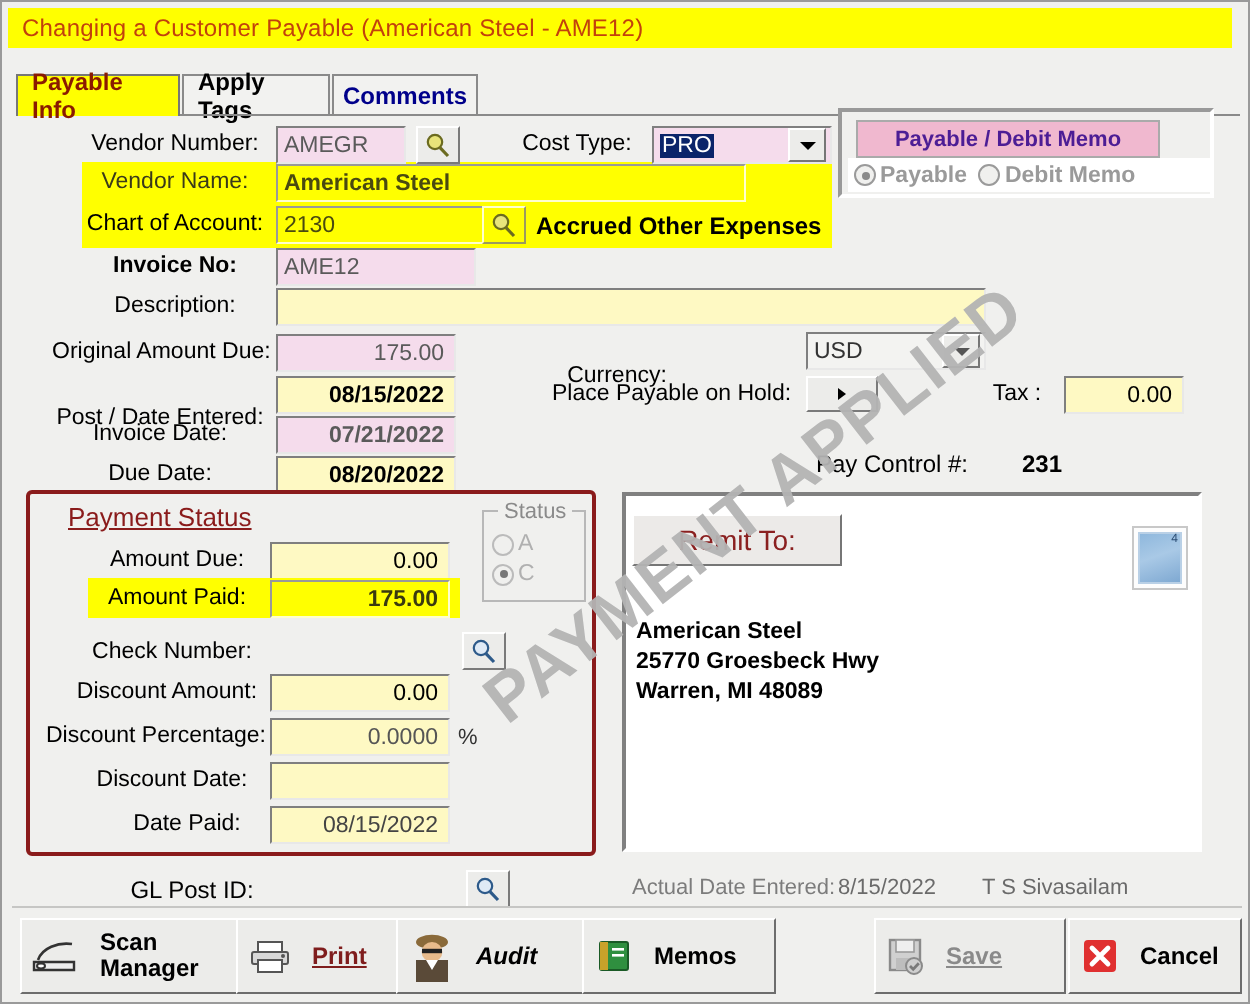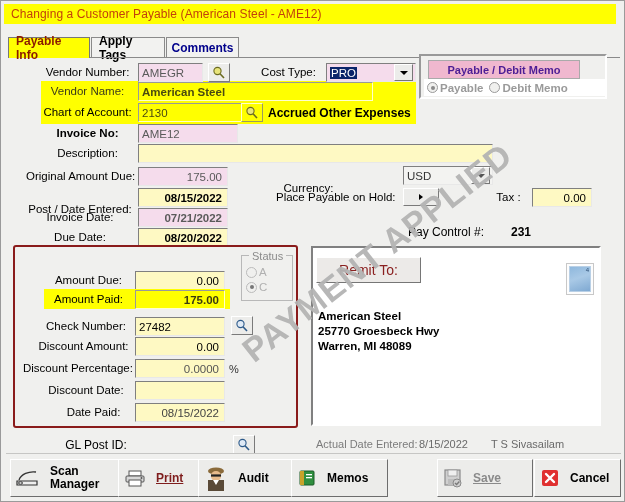--- a/index.html
+++ b/index.html
@@ -268,20 +268,21 @@
   <div class="pdrow" style="left:423px;top:78px;width:178px;height:17px;padding-left:3px;">
     <span class="radio">
         <span class="dot"></span>
       </span>
     <span class="rlbl">Payable</span>
     <span class="radio" style="margin-left:4px;"></span>
     <span class="rlbl">Debit Memo</span>
   </div>
 
   <div class="ps" style="left:12px;top:244px;width:285px;height:183px;"></div>
+  <div class="ps-title" style="left:33px;top:250px;">Payment Status</div>
 
   <div class="statusbox" style="left:240px;top:254px;width:52px;height:46px;"></div>
   <div class="statuslegend" style="left:248px;top:249px;">Status</div>
   <div class="pdrow" style="left:245px;top:264px;width:44px;height:14px;background:transparent;">
     <span class="radio" style="border-color:#bbb;"></span>
     <span class="rlbl" style="color:#b0b0b0;font-weight:normal;">A</span>
   </div>
   <div class="pdrow" style="left:245px;top:279px;width:44px;height:14px;background:transparent;">
     <span class="radio" style="border-color:#bbb;">
         <span class="dot" style="background:#777;"></span>
@@ -290,21 +291,20 @@
   </div>
 
   <div class="lbl" style="left:45px;top:273px;width:85px;">Amount Due:</div>
   <div class="fld r" style="left:134px;top:270px;width:90px;height:19px;">0.00</div>
 
   <div class="hl" style="left:43px;top:288px;width:186px;height:20px;"></div>
   <div class="lbl" style="left:45px;top:292px;width:85px;">Amount Paid:</div>
   <div class="fld yel r" style="left:134px;top:289px;width:90px;height:19px;font-weight:bold;color:#3a3a10;">175.00</div>
 
   <div class="lbl" style="left:40px;top:319px;width:90px;">Check Number:</div>
-  <div class="fld" style="left:134px;top:316px;width:90px;height:19px;">27482</div>
   <div class="mag" style="left:230px;top:315px;">
     <svg width="14" height="14" viewBox="0 0 14 14">
         <circle cx="5.5" cy="5" r="3.6" fill="#dfeaf6" stroke="#2d5a8a" stroke-width="1.1"></circle>
         <line x1="8" y1="7.8" x2="12" y2="12" stroke="#2d5a8a" stroke-width="1.6"></line>
       </svg>
   </div>
 
   <div class="lbl" style="left:35px;top:339px;width:95px;">Discount Amount:</div>
   <div class="fld r" style="left:134px;top:336px;width:90px;height:19px;">0.00</div>
 
@@ -362,21 +362,21 @@
       <svg width="22" height="18" viewBox="0 0 22 18">
           <rect x="5" y="2" width="12" height="5" fill="#fff" stroke="#555" stroke-width="1"></rect>
           <rect x="2" y="7" width="18" height="6" rx="1" fill="#d8d8d8" stroke="#555" stroke-width="1"></rect>
           <rect x="5" y="11" width="12" height="6" fill="#fff" stroke="#555" stroke-width="1"></rect>
           <circle cx="17.5" cy="9" r="1" fill="#555"></circle>
         </svg>
     </span>
     <span class="btxt ul" style="color:#7f1d1d;">Print</span>
   </div>
 
-  <div class="btn" style="left:197px;top:458px;width:97px;">
+  <div class="btn" style="left:197px;top:458px;width:97px;font-style:italic;">
     <span class="bico" style="width:34px;">
       <svg width="26" height="26" viewBox="0 0 26 26">
           <ellipse cx="13" cy="6" rx="8" ry="3.6" fill="#8a6a3a"></ellipse>
           <ellipse cx="13" cy="11" rx="5.2" ry="5" fill="#e8bb8c"></ellipse>
           <rect x="5" y="15" width="16" height="11" fill="#5a4a38"></rect>
           <path d="M10 15 L13 20 L16 15 Z" fill="#fff"></path>
           <rect x="8" y="9.4" width="10" height="2.2" fill="#222"></rect>
         </svg>
     </span>
     <span class="btxt">Audit</span>

